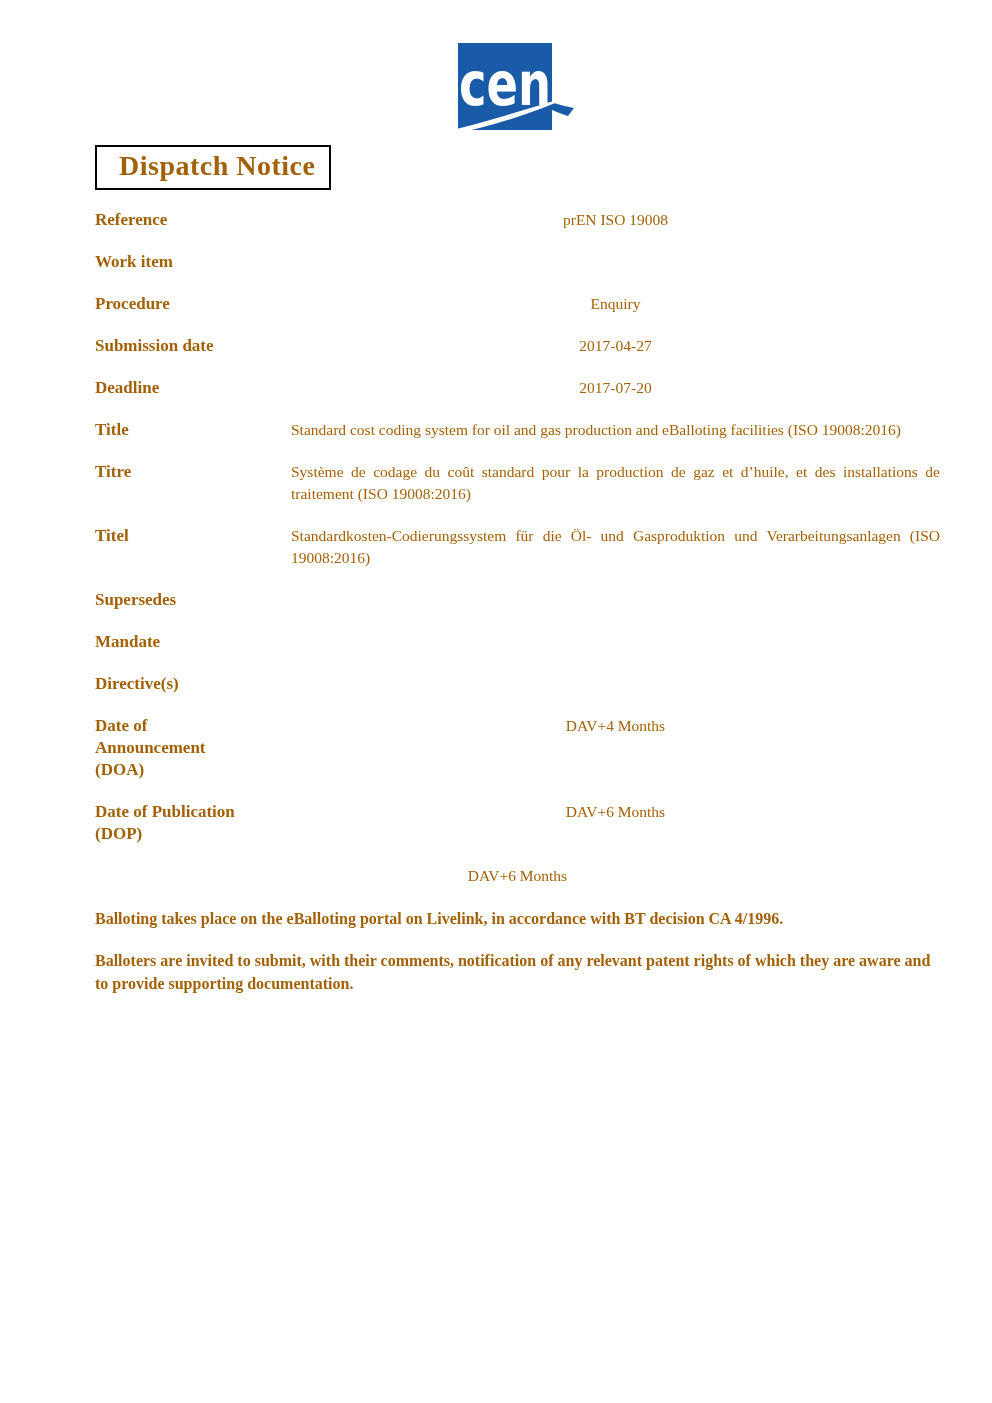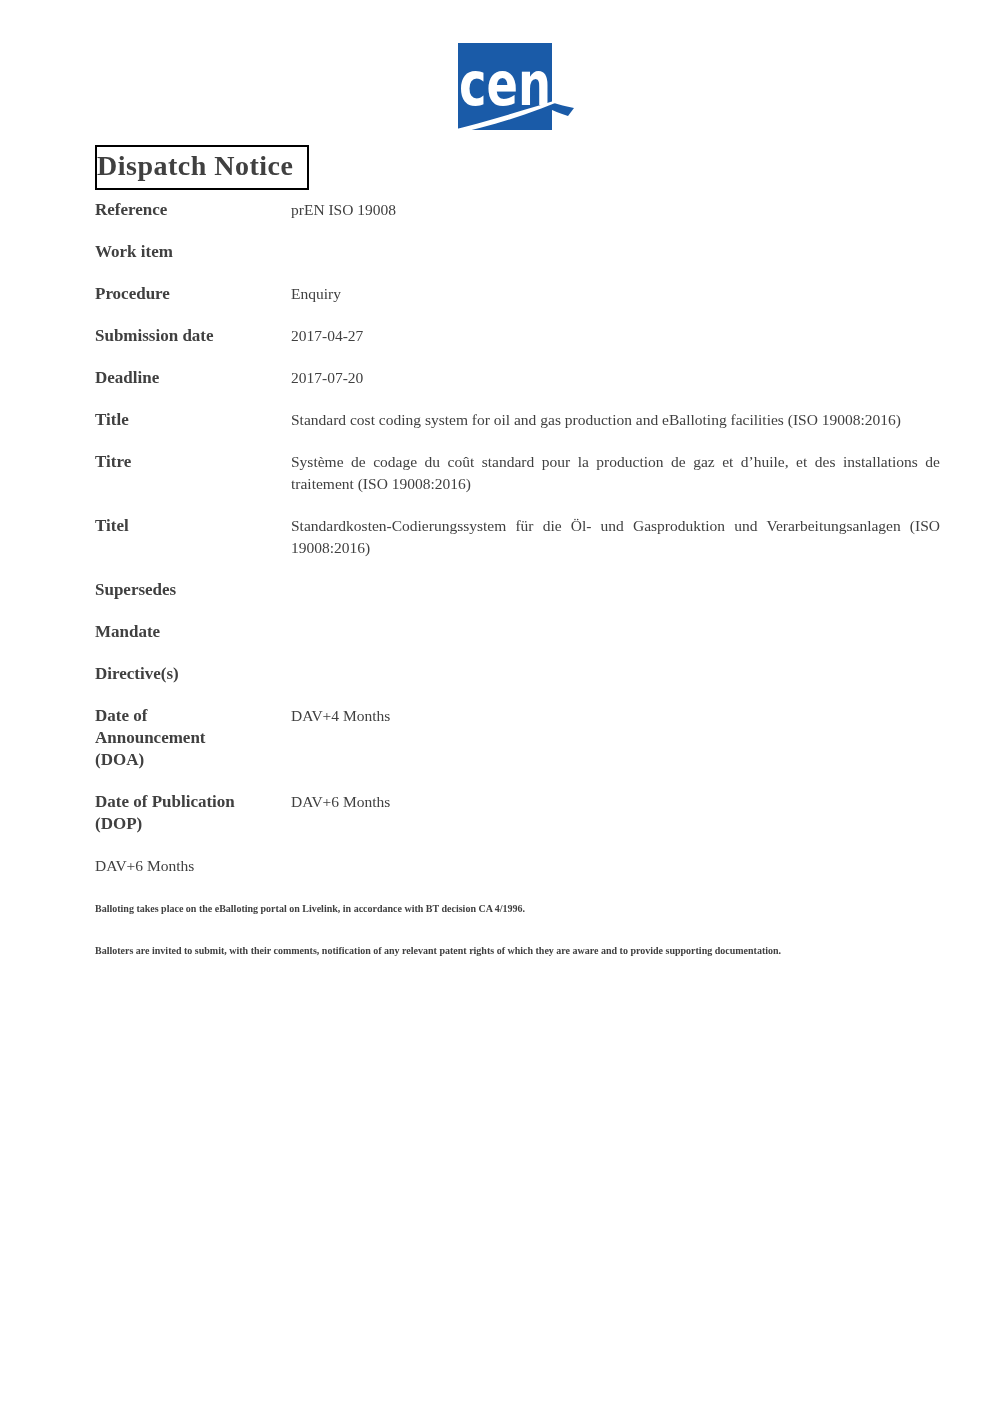--- a/index.html
+++ b/index.html
@@ -6,71 +6,72 @@
     margin: 0;
     padding: 0;
     background: #ffffff;
   }
   .page {
     position: relative;
     width: 992px;
     height: 1403px;
     background: #ffffff;
     font-family: "Liberation Serif", serif;
-    color: #404040;
+    color: #a16207;
     overflow: hidden;
   }
   .logo {
     position: absolute;
     left: 448px;
     top: 43px;
     width: 132px;
     height: 106px;
   }
   .title-box {
     position: absolute;
     left: 95px;
     top: 145px;
     border: 2px solid #000000;
-    padding: 3px 14px 6px 0;
+    padding: 3px 14px 6px 22px;
     font-size: 28px;
     font-weight: bold;
     letter-spacing: 0.5px;
     white-space: nowrap;
   }
   .content {
     position: absolute;
     left: 95px;
-    top: 199px;
+    top: 209px;
     width: 845px;
   }
   .row {
     display: flex;
     margin-bottom: 20px;
   }
   .row .label {
     width: 196px;
     flex-shrink: 0;
     font-weight: bold;
     font-size: 17px;
     line-height: 22px;
     white-space: pre-line;
   }
   .row .value {
     flex: 1;
     font-size: 15.5px;
     line-height: 22px;
+    text-align: center;
   }
   .row .value.justify {
     text-align: justify;
   }
   .note {
     margin: 0 0 19px 0;
     font-weight: bold;
-    font-size: 10px;
+    font-size: 16px;
     line-height: 23px;
     max-width: 845px;
   }
 </style>
 </head>
 <body>
 
 <div class="page">
 
   <div class="logo">

